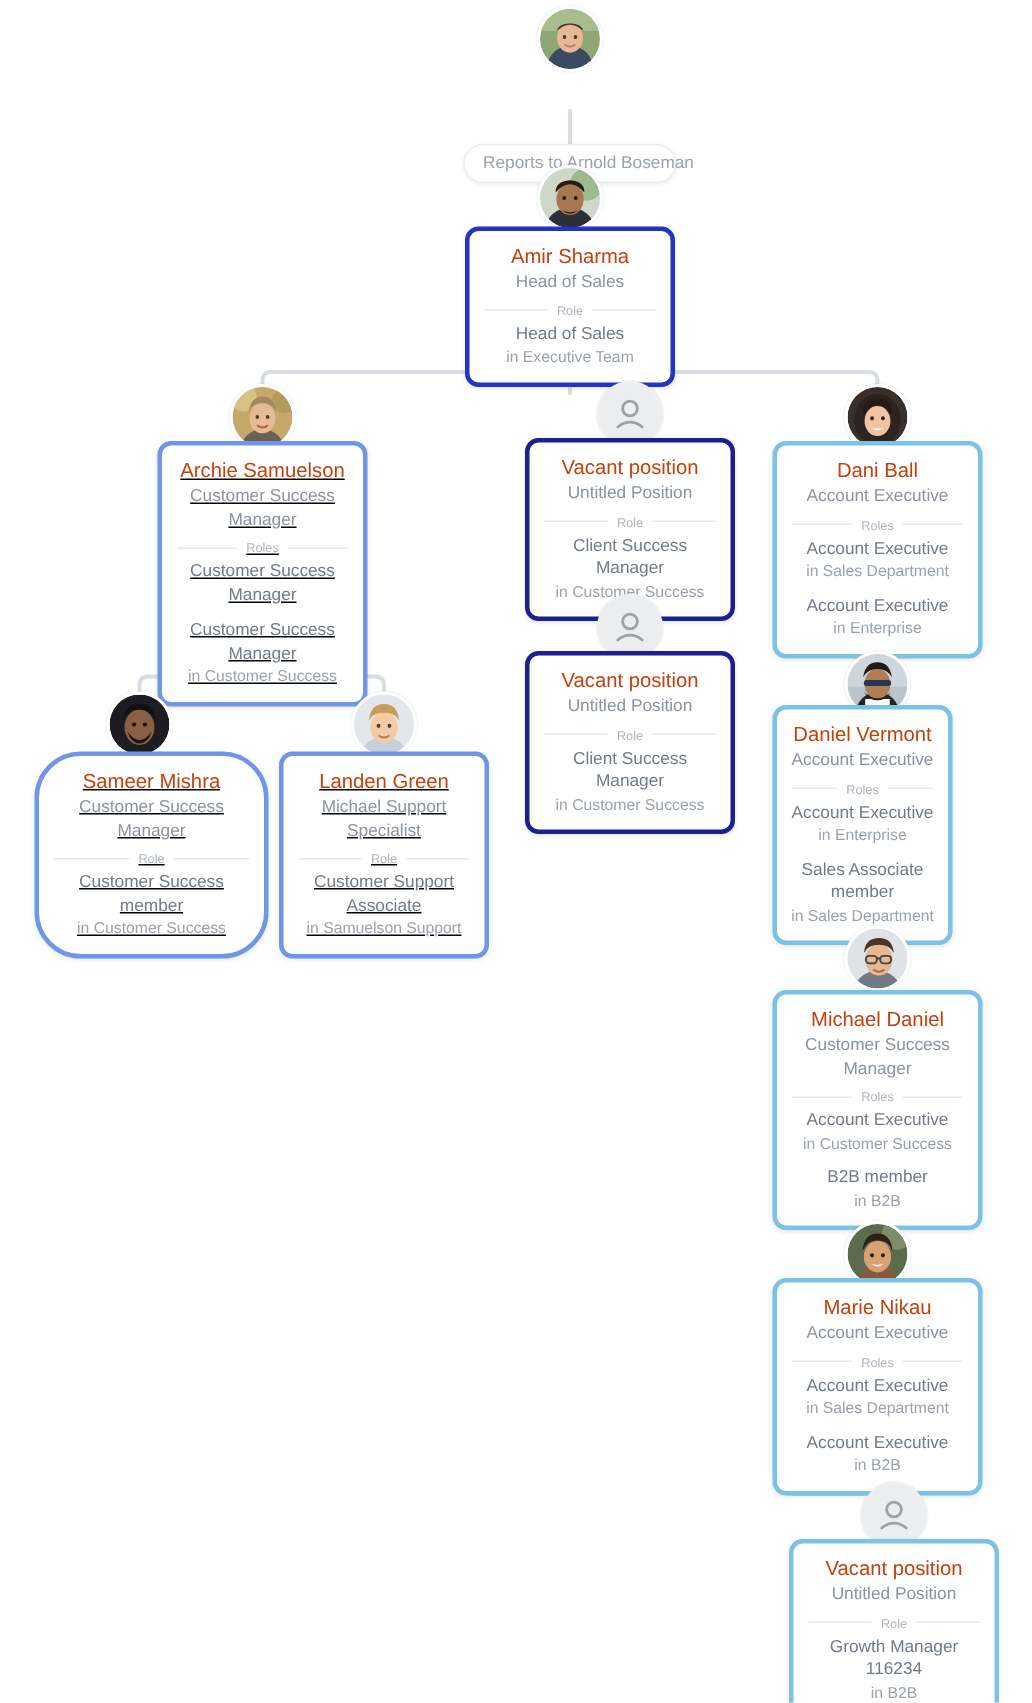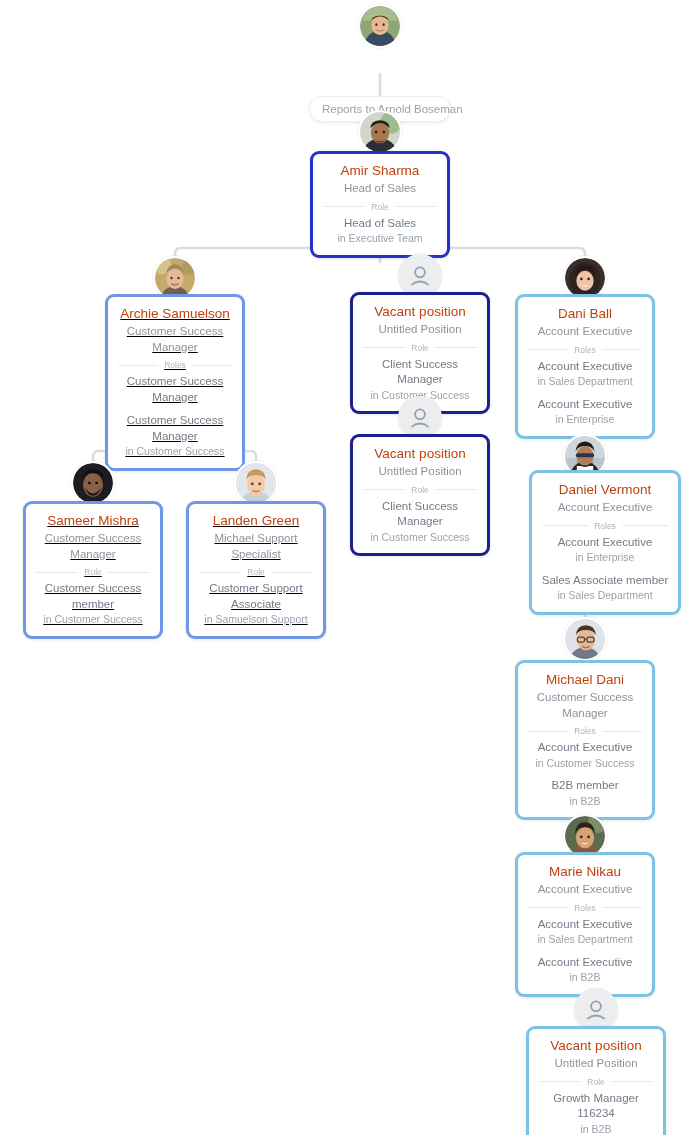--- a/index.html
+++ b/index.html
@@ -309,21 +309,21 @@
       <g clip-path="url(#cE)">
         <rect width="44" height="44" fill="#1d1c22"></rect>
         <ellipse cx="22" cy="24" rx="11" ry="13" fill="#8a5f43"></ellipse>
         <path d="M10 19 Q11 7 22 7 Q33 7 34 19 Q31 11 22 11 Q13 11 10 19Z" fill="#120f14"></path>
         <path d="M13 27 Q22 40 31 27 Q28 36 22 36 Q16 36 13 27Z" fill="#171318"></path>
         <ellipse cx="18" cy="22" rx="1.6" ry="1.4" fill="#14110f"></ellipse>
         <ellipse cx="26" cy="22" rx="1.6" ry="1.4" fill="#14110f"></ellipse>
       </g>
     </svg>
   </div>
-  <div class="node accent-cobalt" style="left:23px; top:501px; width:140px;">
+  <div class="node accent-cobalt" style="left:23px; top:501px; width:156px;border-radius:31px;">
     <div class="n-name">Sameer Mishra</div>
     <div class="n-title">Customer Success Manager</div>
     <div class="n-sep">
       <span class="n-sep-label">Role</span>
     </div>
     <div class="role-block">
       <div class="r-title">Customer Success member</div>
       <div class="r-scope">in Customer Success</div>
     </div>
   </div>
@@ -370,21 +370,21 @@
         <rect y="24" width="44" height="20" fill="#b9c4cc"></rect>
         <ellipse cx="22" cy="44" rx="16" ry="16" fill="#22262c"></ellipse>
         <rect x="13" y="33" width="18" height="12" fill="#ffffff"></rect>
         <ellipse cx="22" cy="22" rx="9.5" ry="11" fill="#b07e56"></ellipse>
         <path d="M11.5 17 Q13 6 22 6 Q31 6 32.5 17 Q29 11 22 11 Q15 11 11.5 17Z" fill="#221a14"></path>
         <path d="M12 28 Q22 37 32 28 Q28 34 22 34 Q16 34 12 28Z" fill="#2b211a"></path>
         <rect x="12" y="19" width="20" height="4.5" rx="2" fill="#2a3550"></rect>
       </g>
     </svg>
   </div>
-  <div class="node accent-sky" style="left:529px; top:470px; width:152px;">
+  <div class="node accent-sky" style="left:515px; top:470px; width:120px;">
     <div class="n-name">Daniel Vermont</div>
     <div class="n-title">Account Executive</div>
     <div class="n-sep">
       <span class="n-sep-label">Roles</span>
     </div>
     <div class="role-block">
       <div class="r-title">Account Executive</div>
       <div class="r-scope">in Enterprise</div>
     </div>
     <div class="role-block">
@@ -406,21 +406,21 @@
         <ellipse cx="23" cy="23" rx="10" ry="11.5" fill="#e8b68f"></ellipse>
         <path d="M12 18 Q13 7 23 7 Q33 7 34 18 Q31 12 23 12 Q15 12 12 18Z" fill="#4a3526"></path>
         <rect x="13.5" y="20" width="8" height="5.5" rx="2.4" fill="none" stroke="#3e444b" stroke-width="1.3"></rect>
         <rect x="24" y="20" width="8" height="5.5" rx="2.4" fill="none" stroke="#3e444b" stroke-width="1.3"></rect>
         <line x1="21.5" y1="22" x2="24" y2="22" stroke="#3e444b" stroke-width="1.3"></line>
         <path d="M19 30 Q23 33.5 27 30" stroke="#a9694f" stroke-width="1.4" fill="none"></path>
       </g>
     </svg>
   </div>
   <div class="node accent-sky" style="left:515px; top:660px; width:140px;">
-    <div class="n-name">Michael Dani</div>
+    <div class="n-name">Michael Daniel</div>
     <div class="n-title">Customer Success Manager</div>
     <div class="n-sep">
       <span class="n-sep-label">Roles</span>
     </div>
     <div class="role-block">
       <div class="r-title">Account Executive</div>
       <div class="r-scope">in Customer Success</div>
     </div>
     <div class="role-block">
       <div class="r-title">B2B member</div>

